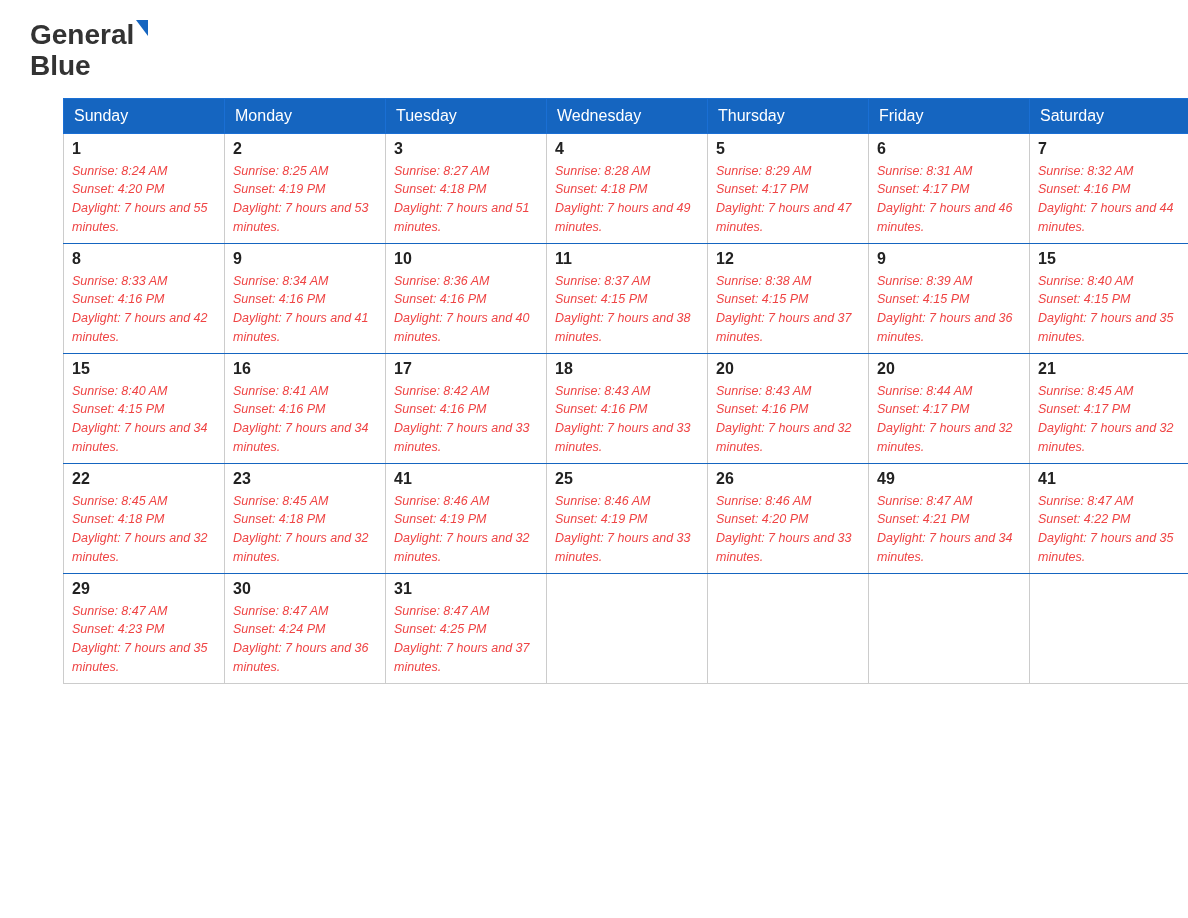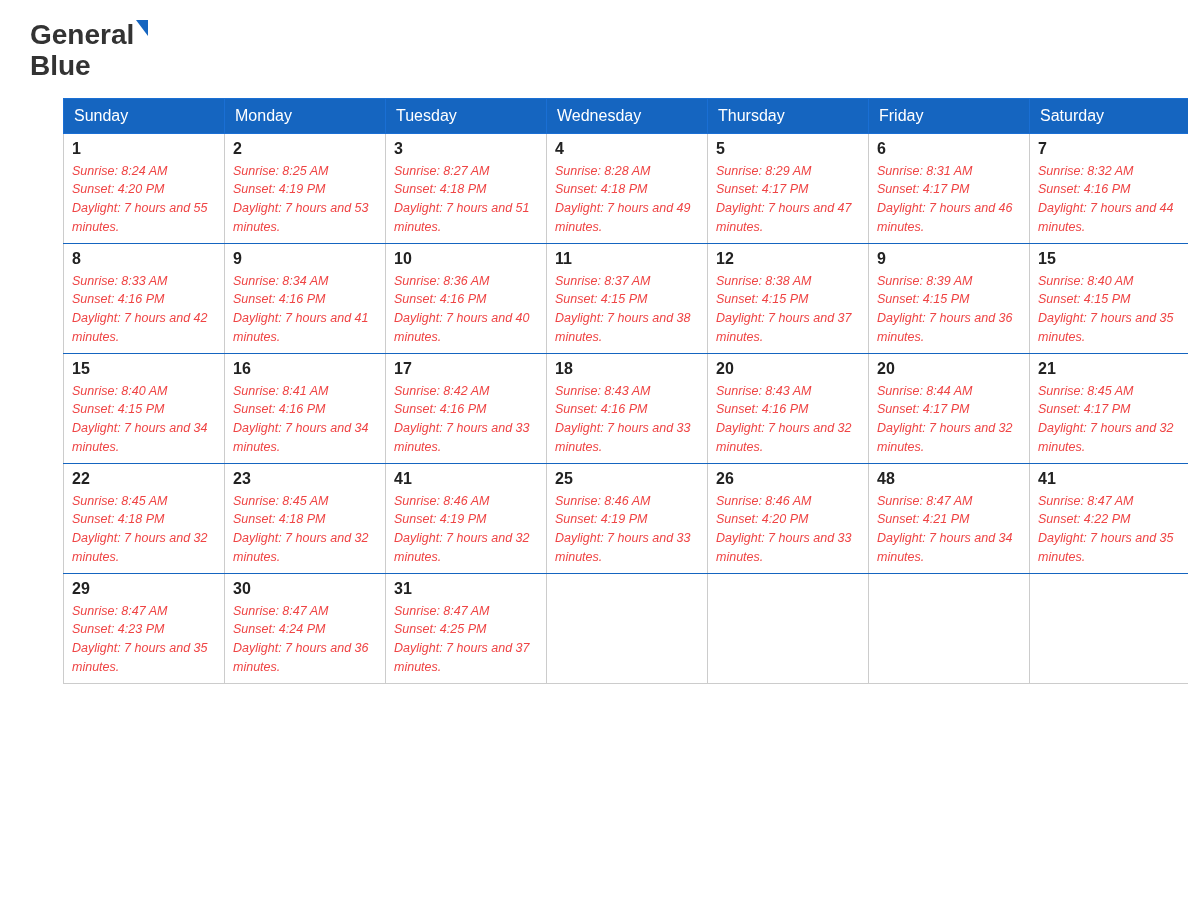--- a/index.html
+++ b/index.html
@@ -330,21 +330,21 @@
       </td>
         <td>
         <div class="day-number">26</div>
         <div class="day-info">
           Sunrise: 8:46 AM<br>
           Sunset: 4:20 PM<br>
           Daylight: 7 hours and 33 minutes.
         </div>
       </td>
         <td>
-        <div class="day-number">48</div>
+        <div class="day-number">49</div>
         <div class="day-info">
           Sunrise: 8:47 AM<br>
           Sunset: 4:21 PM<br>
           Daylight: 7 hours and 34 minutes.
         </div>
       </td>
         <td>
         <div class="day-number">41</div>
         <div class="day-info">
           Sunrise: 8:47 AM<br>

